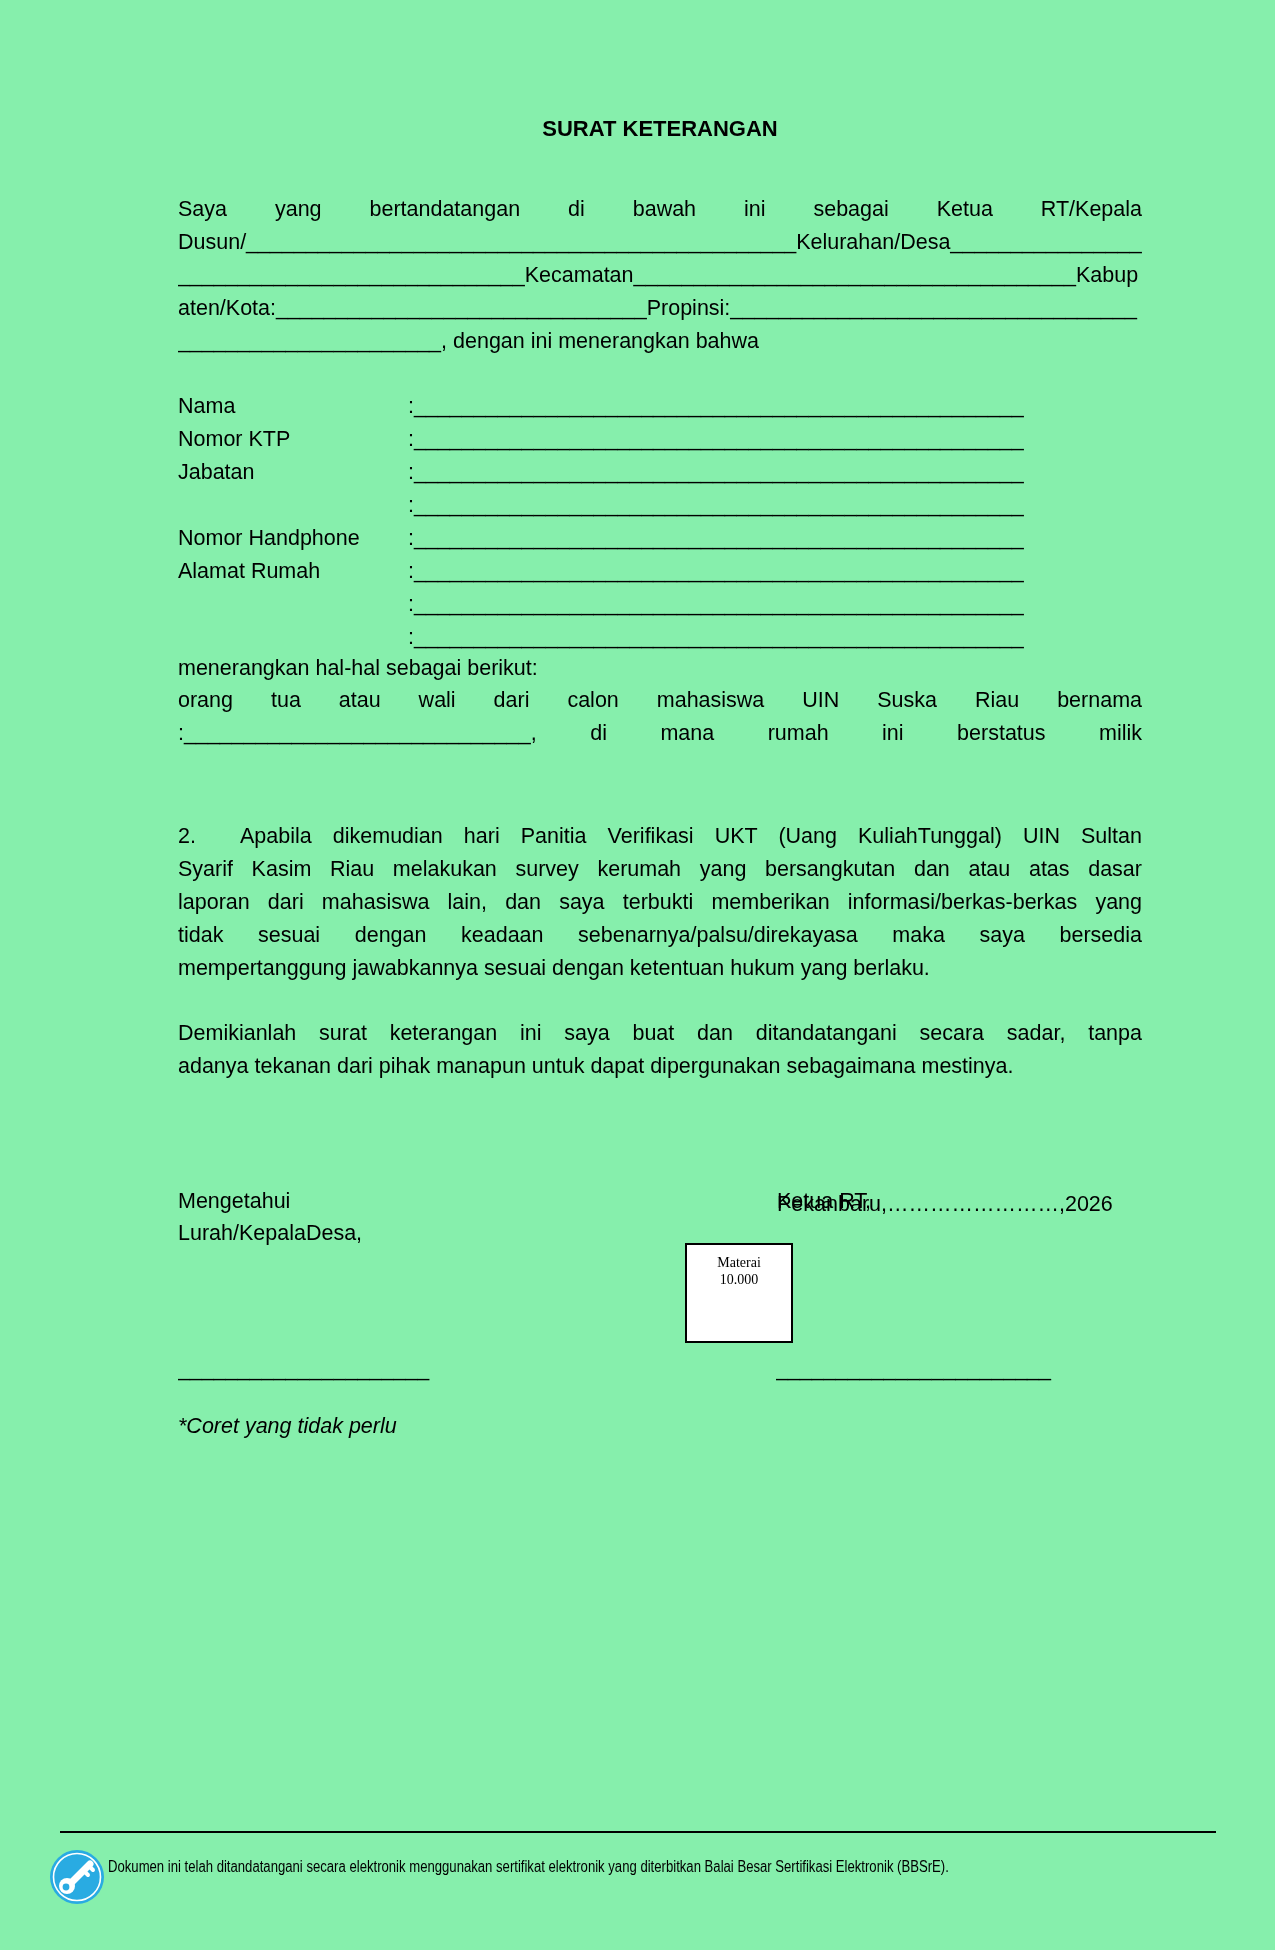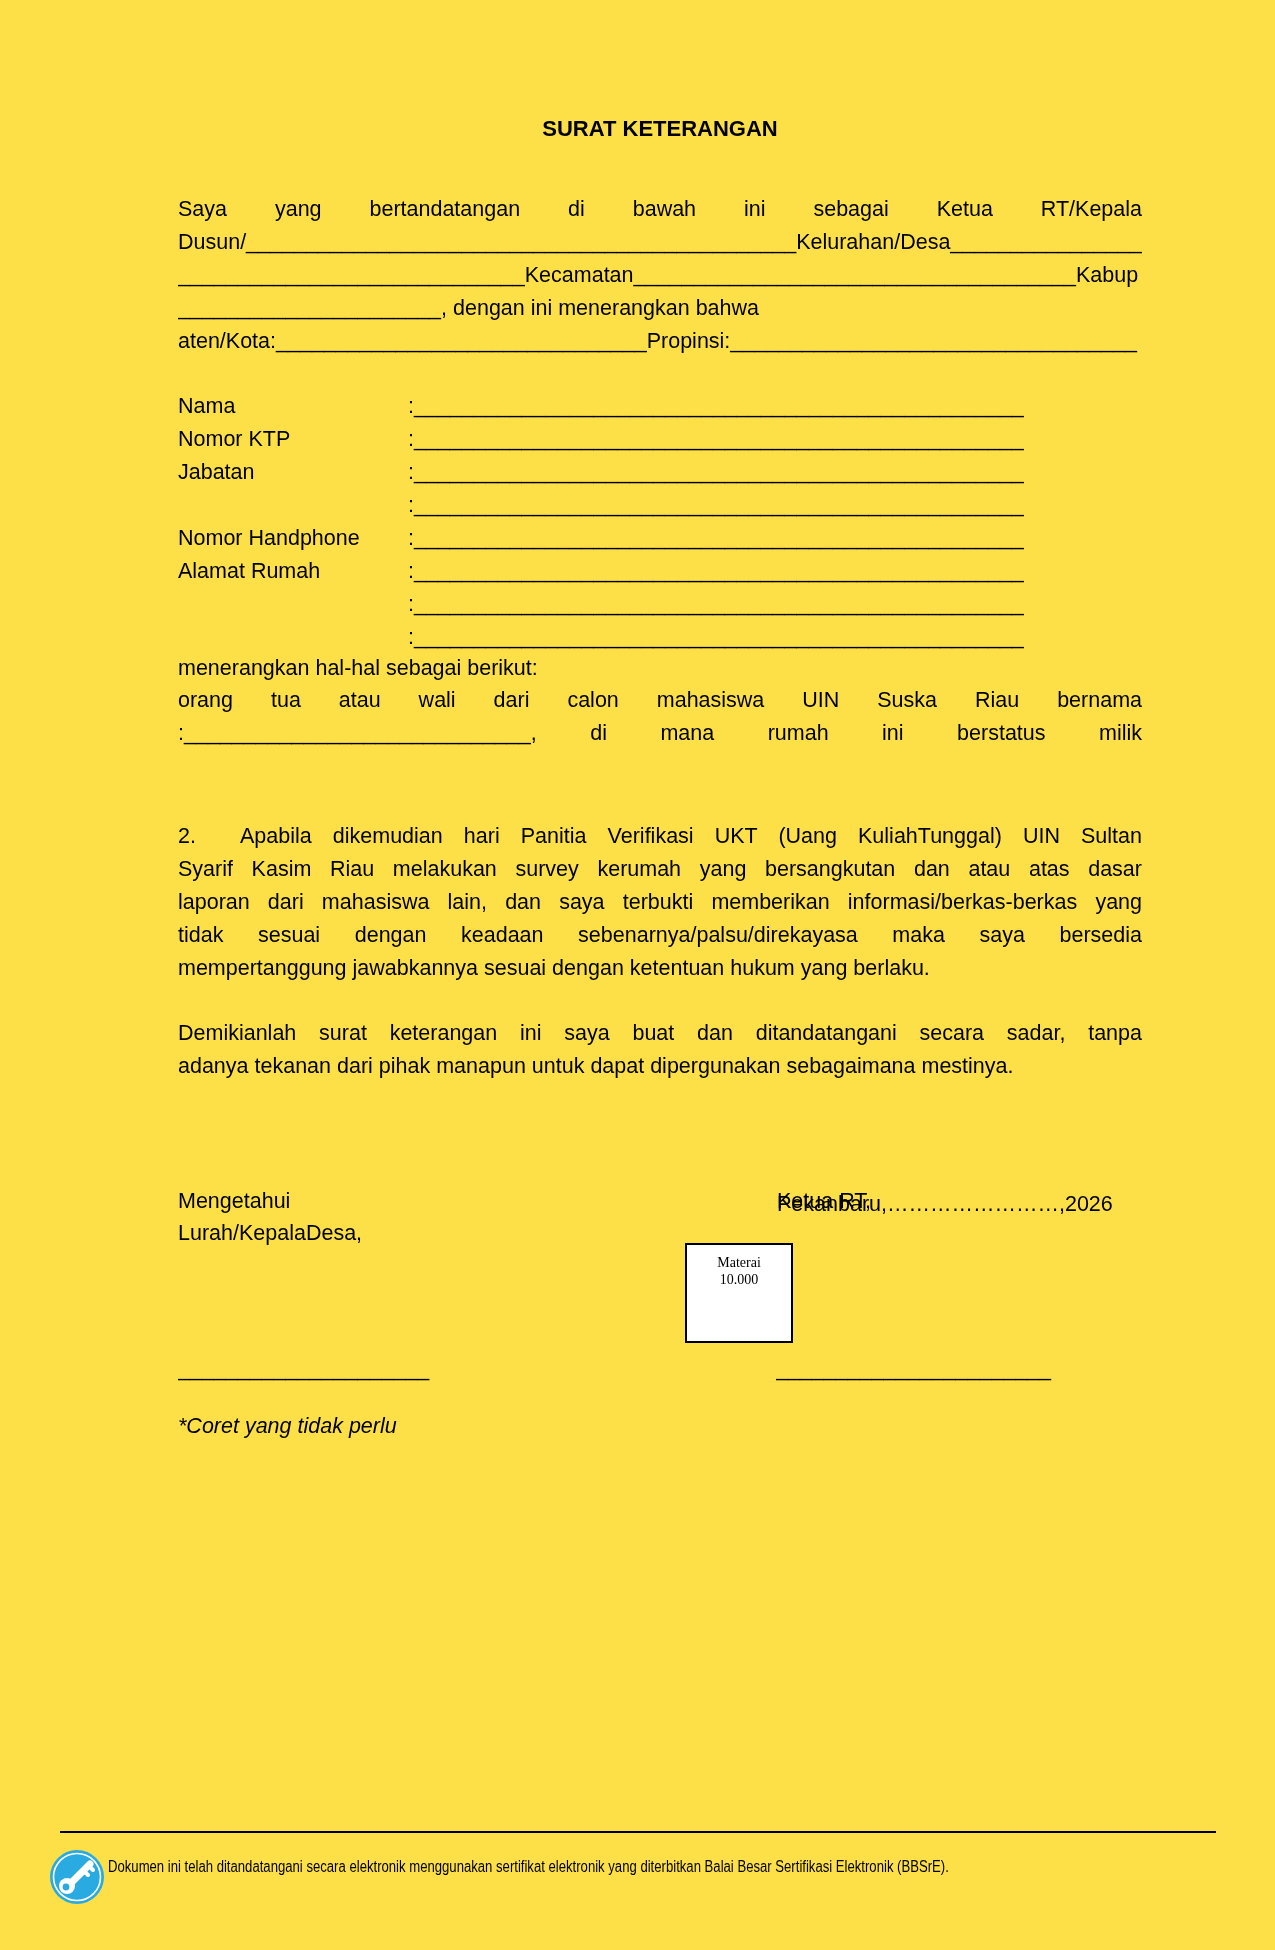--- a/index.html
+++ b/index.html
@@ -1,19 +1,19 @@
 <!DOCTYPE html>
 <html><head>
 <meta charset="utf-8">
 <style>
   html,body{margin:0;padding:0;background:#ffffff;}
   .page{
     position:relative;
     width:1275px;height:1950px;
-    background:#fde047;
+    background:#86efac;
     font-family:"Liberation Sans", sans-serif;
     font-size:21.5px;line-height:33px;color:#000;
     overflow:hidden;
   }
   .content{position:absolute;left:178px;width:964px;}
   .abs{position:absolute;}
   .tline{height:33px;line-height:33px;white-space:nowrap;overflow:hidden;}
   .j{text-align:justify;text-align-last:justify;white-space:normal;}
   .num{display:inline-block;width:62px;}
   .title{font-weight:bold;font-size:22px;text-align:center;width:964px;}
@@ -35,22 +35,22 @@
 <body>
 
 <div class="page">
 
   <div class="content abs title" style="top:112px;">SURAT KETERANGAN</div>
 
   <div class="content abs" style="top:193px;">
     <div class="tline j">Saya yang bertandatangan di bawah ini sebagai Ketua RT/Kepala</div>
     <div class="tline">Dusun/______________________________________________Kelurahan/Desa________________</div>
     <div class="tline">_____________________________Kecamatan_____________________________________Kabup</div>
+    <div class="tline">aten/Kota:_______________________________Propinsi:__________________________________</div>
     <div class="tline">______________________, dengan ini menerangkan bahwa</div>
-    <div class="tline">aten/Kota:_______________________________Propinsi:__________________________________</div>
   </div>
 
   <div class="content abs" style="top:390px;">
     <div class="frow">
       <span class="flabel">Nama</span>
       <span class="fval">:___________________________________________________</span>
     </div>
     <div class="frow">
       <span class="flabel">Nomor KTP</span>
       <span class="fval">:___________________________________________________</span>

